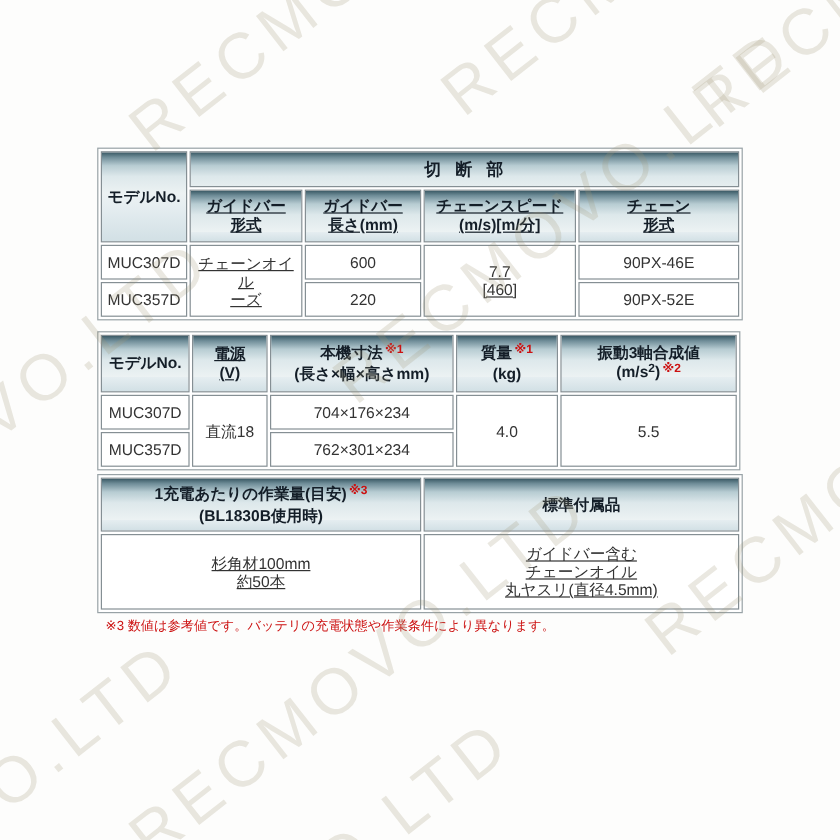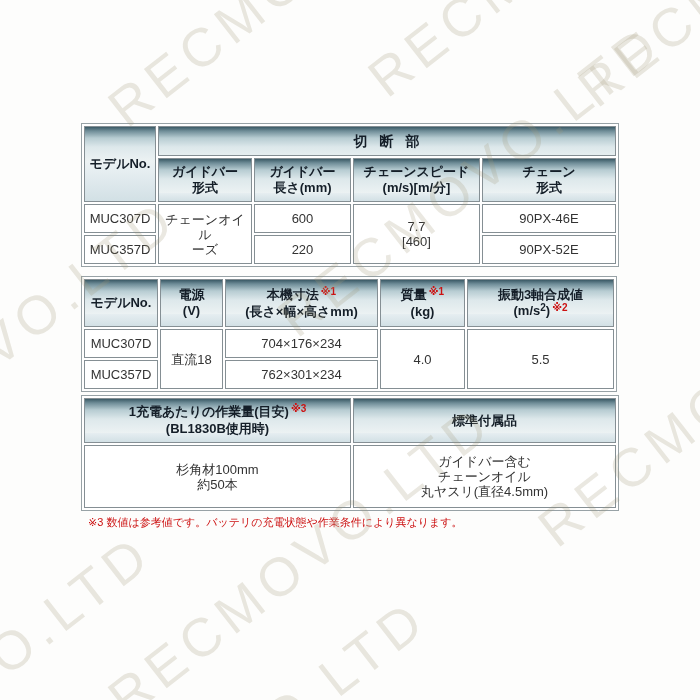--- a/index.html
+++ b/index.html
@@ -45,21 +45,21 @@
     padding:1px 3px; overflow:hidden;
   }
   th {
     background:linear-gradient(180deg,
       #3b5a66 0px, #6f8d98 4px, #b7ccd2 11px,
       #dde8eb 20px, #ecf2f3 34px, #e6eef1 60%, #d2e0e5 100%);
     font-weight:bold; font-size:13px; color:#141e28; line-height:16px;
   }
   td { background:#ffffff; font-size:13px; color:#333; line-height:15px; }
 
-  .pre { white-space:pre-line; }
+  .pre { white-space:pre-line;text-decoration:underline; }
   .group-th { font-size:14px; letter-spacing:12px; padding-left:14px; }
   .hline { display:block; }
   .note  { color:#cc1111; font-size:10px; font-weight:bold; position:relative; top:-4px; margin-left:2px; }
   .sup2  { font-size:10px; position:relative; top:-4px; }
 
   
   #t1 .rh-group th { height:26px; }
   #t1 .rh-sub  th  { height:40px; }
   #t1 .rh-body td  { height:25px; }
   #t2 .rh-head th  { height:44px; }

